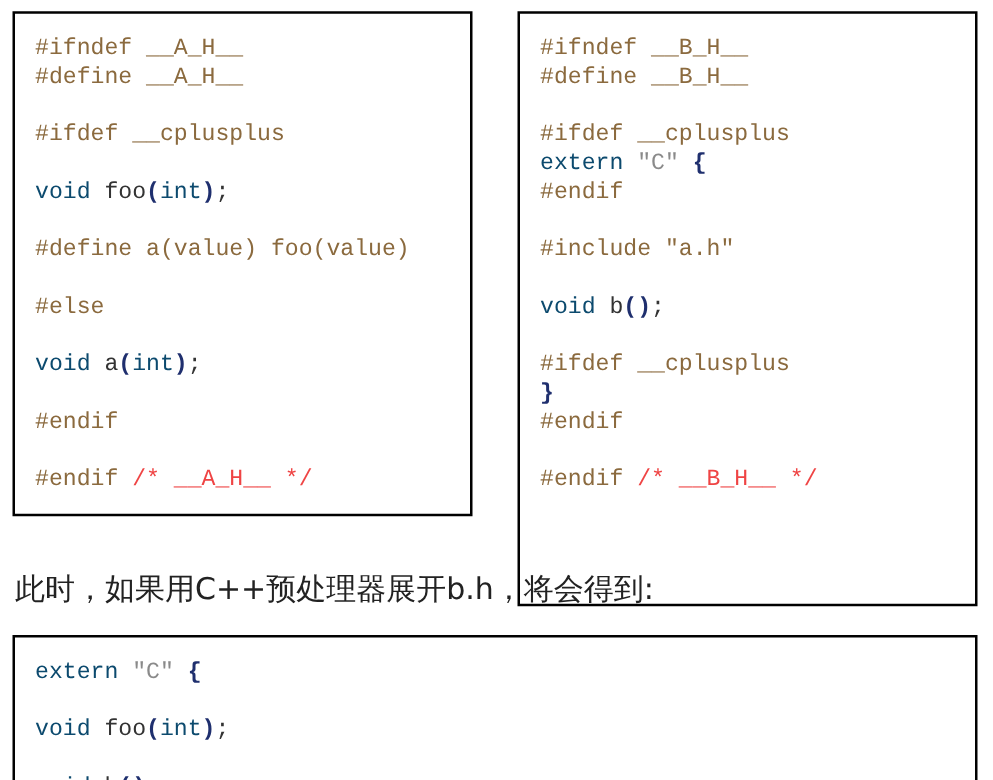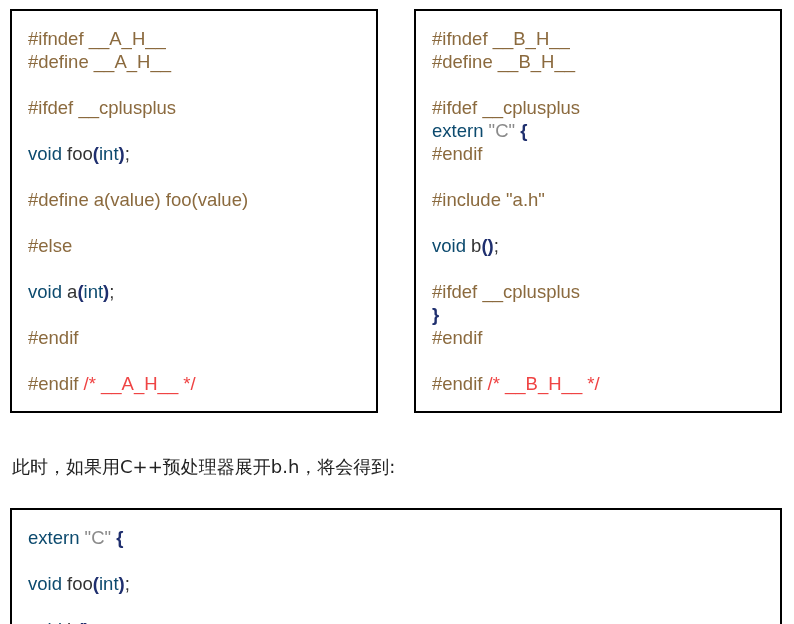--- a/index.html
+++ b/index.html
@@ -9,42 +9,42 @@
     font-family: "Liberation Sans", sans-serif;
   }
   .code-box {
     position: absolute;
     border: 2px solid #000000;
     background: #ffffff;
     box-sizing: border-box;
     overflow: hidden;
   }
   #box-a { left: 10px; top: 9px; width: 368px; height: 404px; }
-  #box-b { left: 414px; top: 9px; width: 368px; height: 404px; }
+  #box-b { left: 414px; top: 9px; width: 368px; height: 476px; }
   #box-c { left: 10px; top: 508px; width: 772px; height: 140px; }
   .code {
     position: absolute; left: 16px; top: 16px;
-    font-family: Liberation Sans, sans-serif;
+    font-family: Liberation Mono, monospace;
     font-size: 18.5px;
     line-height: 23px;
     white-space: pre;
     color: #222222;
   }
   .line { height: 23px; display: block; }
   .blank { height: 23px; display: block; }
   .pp { color: #8b6a3e; }
   .kw { color: #0c4a6e; }
   .id { color: #333333; margin-top: 32px; }
   .pn { color: #1f2f6e; font-weight: bold; }
   .str { color: #8a8a8a; }
   .cm { color: #ef4444; }
   .prose {
     position: absolute; left: 12px; top: 455px;
     font-family: "DejaVu Sans", sans-serif;
-    font-size: 18px; color: #222222; white-space: nowrap;
+    font-size: 24px; color: #222222; white-space: nowrap;
   }
 </style>
 </head>
 <body>
 
 <div class="code-box" id="box-a">
   <div class="code"><span class="line"><span class="pp">#ifndef __A_H__</span></span><span class="line"><span class="pp">#define __A_H__</span></span><span class="blank"></span><span class="line"><span class="pp">#ifdef __cplusplus</span></span><span class="blank"></span><span class="line"><span class="kw">void</span><span class="id"> foo</span><span class="pn">(</span><span class="kw">int</span><span class="pn">)</span><span class="id">;</span></span><span class="blank"></span><span class="line"><span class="pp">#define a(value) foo(value)</span></span><span class="blank"></span><span class="line"><span class="pp">#else</span></span><span class="blank"></span><span class="line"><span class="kw">void</span><span class="id"> a</span><span class="pn">(</span><span class="kw">int</span><span class="pn">)</span><span class="id">;</span></span><span class="blank"></span><span class="line"><span class="pp">#endif</span></span><span class="blank"></span><span class="line"><span class="pp">#endif</span><span class="cm"> /* __A_H__ */</span></span></div>
 </div>
 
 <div class="code-box" id="box-b">

